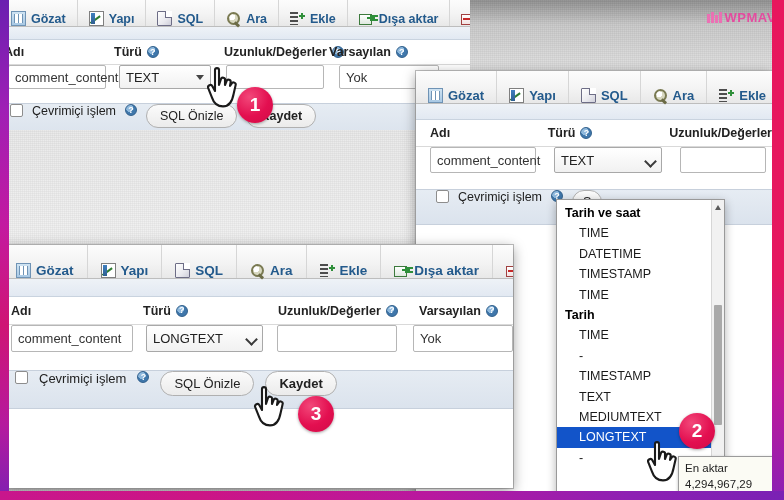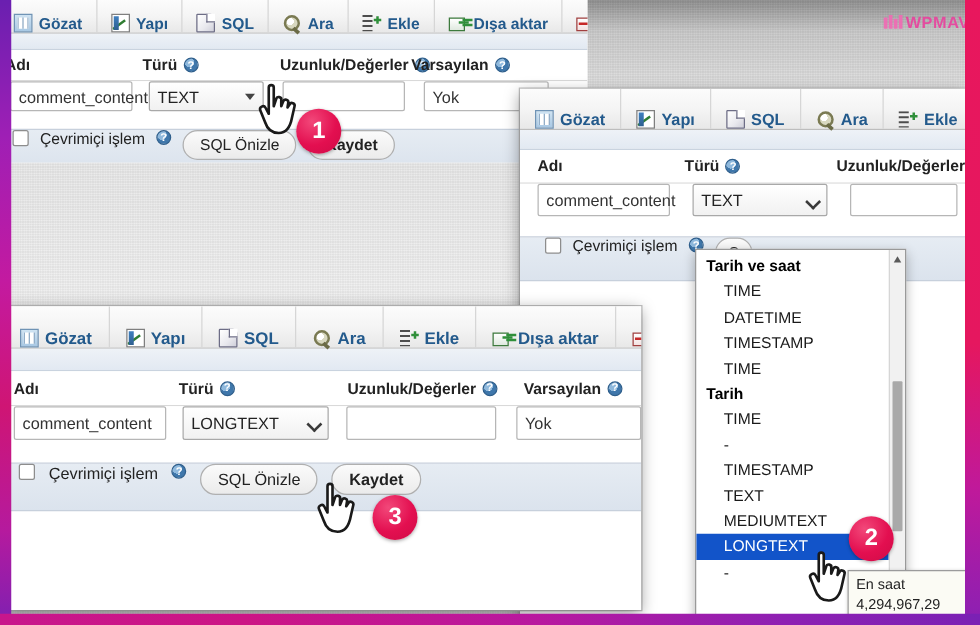--- a/index.html
+++ b/index.html
@@ -478,21 +478,21 @@
     <path d="M10 4 C10 1.5 14 1.5 14 4 L14 19 L16 13 C16.6 10.6 20.6 11.6 20 14
              L20 19 L21.6 15 C22.4 12.6 26.2 13.8 25.6 16.2 L25 20
              L26.8 17.4 C27.8 15.3 31.4 16.8 30.6 19.2 L28.6 28
              C27.4 34.6 24.4 40.4 18 40.4 C11 40.4 8.4 36 7 31.6
              L3.2 22.2 C2.2 19.6 6 17.6 7.4 20.2 L10 25 Z" fill="#ffffff" stroke="#1a1a1a" stroke-width="2.1" stroke-linejoin="round"></path>
   </svg>
 
   <div class="badge" style="left:679px; top:413px;">2</div>
 
   <div class="tooltip" style="left:678px; top:456px; width:106px; height:38px;">
-    <div>En saat 4,294,967,29</div>
+    <div>En aktar 4,294,967,29</div>
     <div>saklanır</div>
   </div>
 
   <div class="panel shadowed" style="left:3px; top:245px; width:510px; height:243px;">
     <div class="tabbar" style="height:34px;">
       <div class="tab" style="font-size:13.5px; padding:0 13px;">
         <span class="ic ic-browse"></span>
         <span>Gözat</span>
       </div>
       <div class="tab" style="font-size:13.5px; padding:0 13px;">

